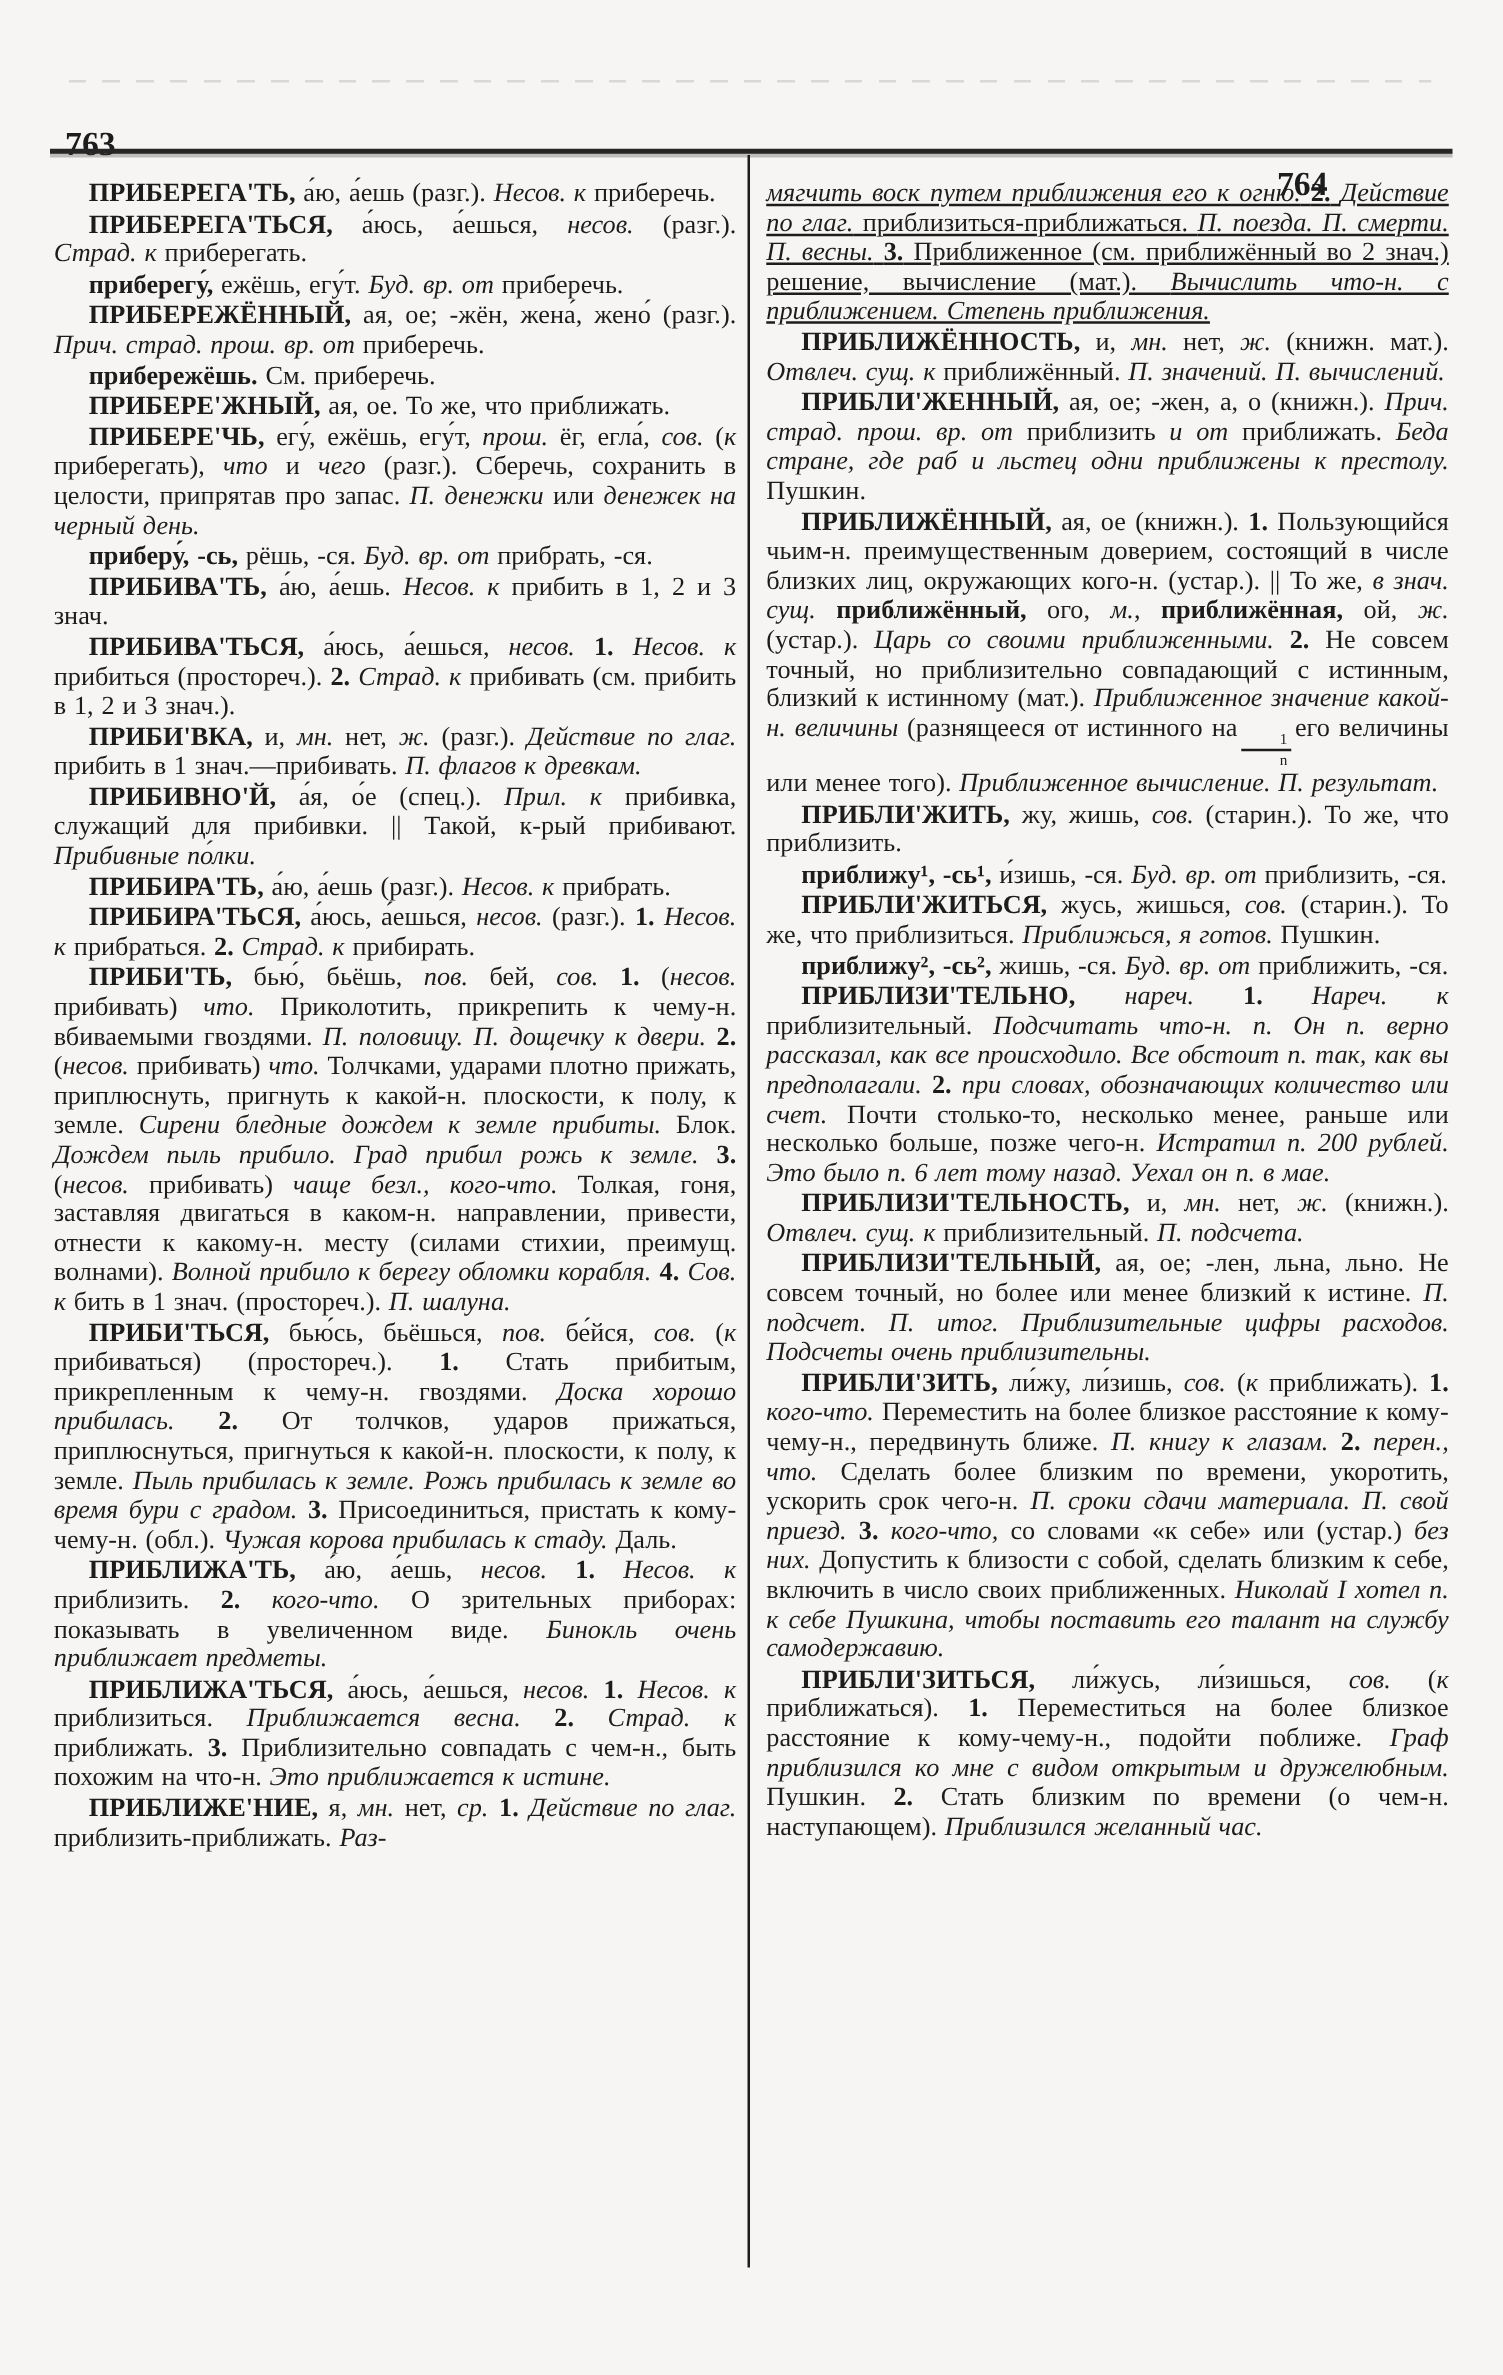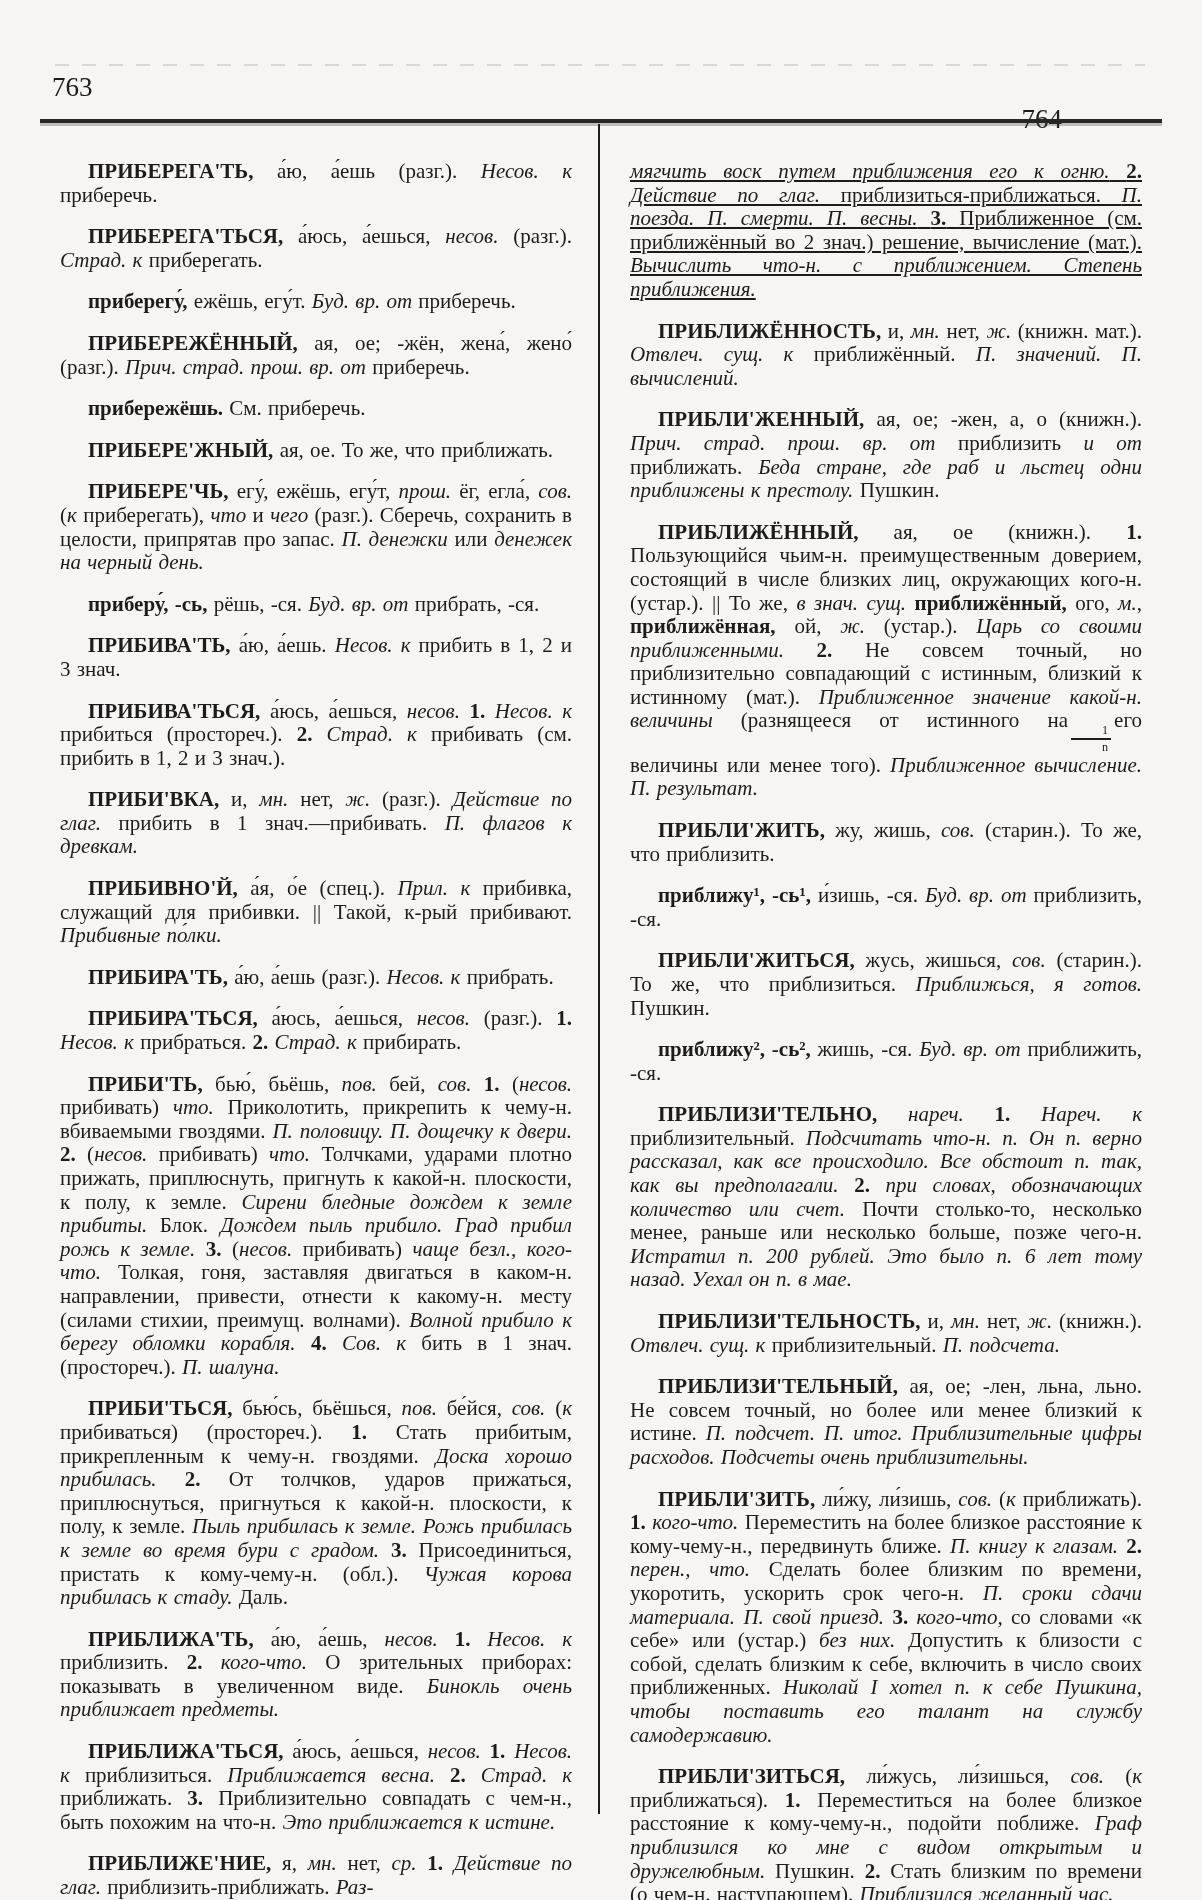--- a/index.html
+++ b/index.html
@@ -11,22 +11,22 @@
     position:relative;
     overflow:hidden;
   }
   .page{position:relative;width:1202px;height:1900px;}
   .scan-noise{
     position:absolute;top:64px;left:55px;width:1090px;height:2px;
     background:repeating-linear-gradient(90deg,#555 0 14px,transparent 14px 27px);
     opacity:.18;
   }
   .page-header{
-    position:absolute;top:72px;left:0;width:1114px;height:34px;
-    font-weight:normal;font-size:27px;line-height:30px;
+    position:absolute;top:100px;left:0;width:1114px;height:34px;
+    font-weight:bold;font-size:27px;line-height:30px;
   }
   .pageno-left{position:absolute;left:52px;top:0;}
   .pageno-right{position:absolute;right:52px;top:0;margin-top:32px;}
   .running-head{
     position:absolute;left:50%;transform:translateX(-50%);top:2px;
     font-size:25px;letter-spacing:1px;white-space:nowrap;
   }
   .header-rule{
     position:absolute;top:119px;left:40px;width:1122px;height:4px;
     background:#262626;
@@ -37,21 +37,21 @@
     background:#1d1d1d;
   }
   .col{
     position:absolute;top:142px;width:548px;
     font-size:21px;line-height:23.6px;
     text-align:justify;
     word-spacing:1px;
   }
   .col.left{left:42px;}
   .col.right{left:612px;}
-  .entry{margin:18px;text-indent:28px;}
+  .entry{margin:1px;text-indent:28px;}
   .entry.cont{text-indent:0;text-decoration:underline;}
   .b{font-weight:bold;}
   .i{font-style:italic;}
   .frac{
     display:inline-flex;flex-direction:column;align-items:center;
     vertical-align:-0.55em;line-height:1.05;font-size:0.58em;
     margin:0 3px;font-style:normal;
   }
   .frac .num{border-bottom:2px solid #1c1c1c;padding:0 3px 1px;}
   .frac .den{padding-top:1px;}

